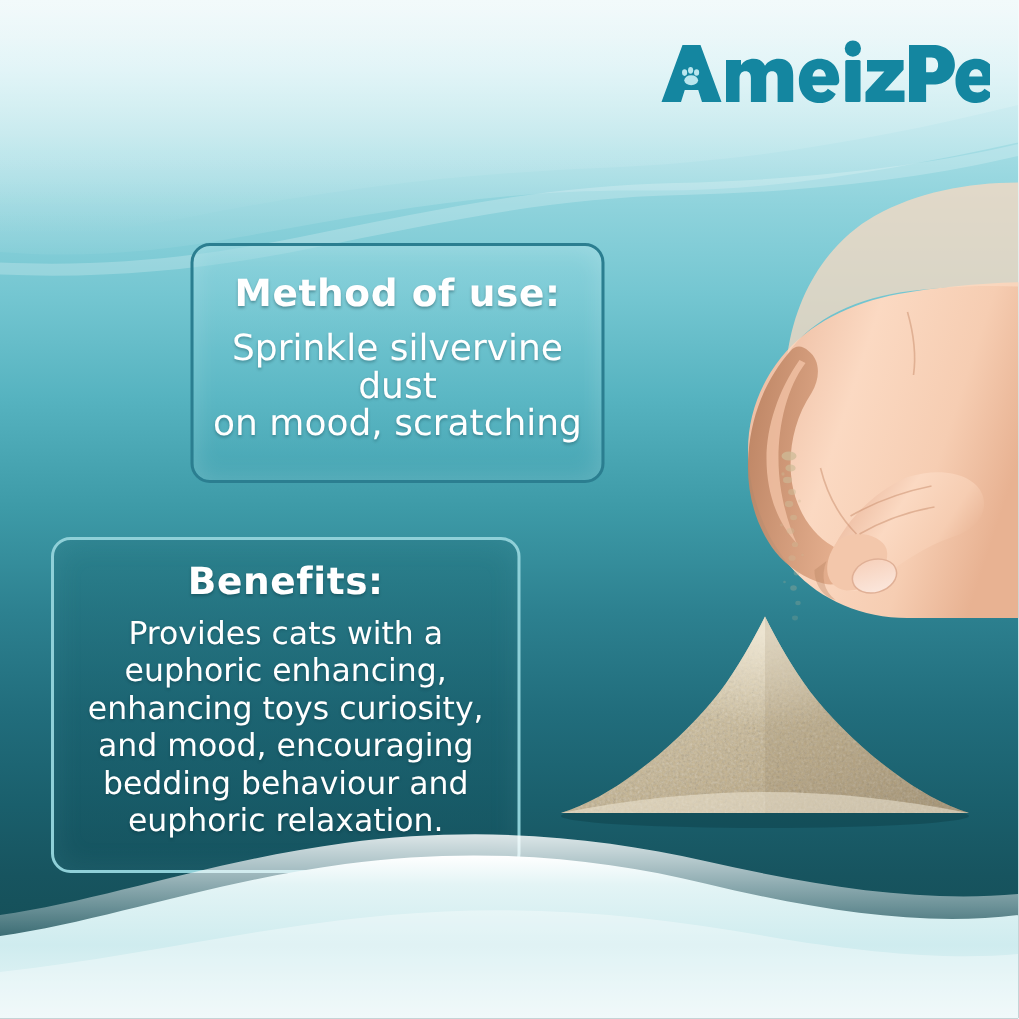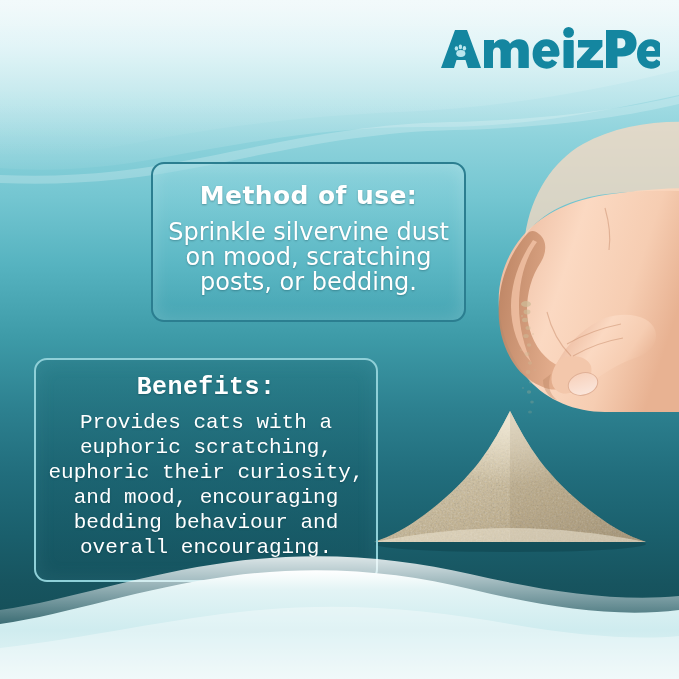--- a/index.html
+++ b/index.html
@@ -65,42 +65,40 @@
     color:#ffffff;
     text-shadow:0 1px 2px rgba(0,40,50,.35);
   }
   .card .body{
     color:#ffffff;
     text-shadow:0 1px 2px rgba(0,40,50,.3);
   }
 
   
   #card-method{
-    left:127px;top:162px;width:315px;height:160px;
+    left:127px;top:162px;width:276px;height:160px;
     border:2px solid #2b7e90;
     background:linear-gradient(180deg,
        rgba(150,216,225,.55) 0%,
        rgba(110,196,208,.48) 45%,
        rgba(72,170,185,.42) 100%);
     box-shadow:inset 0 0 18px rgba(255,255,255,.18);
-    margin-left:24px;
   }
   #card-method .title{font-size:25px;margin-top:17px;}
   #card-method .body{font-size:24px;line-height:25px;margin-top:10px;padding:0 12px;}
 
   
   #card-benefits{
-    left:34px;top:358px;width:344px;height:224px;
+    left:34px;top:358px;width:313px;height:224px;
     border:2px solid #8fd0d8;
     background:linear-gradient(180deg,
        rgba(36,118,130,.60) 0%,
        rgba(25,95,108,.62) 50%,
        rgba(20,82,94,.62) 100%);
     box-shadow:inset 0 0 20px rgba(120,200,210,.12);
-    font-family:Liberation Mono, monospace;
   }
   #card-benefits .title{font-size:25px;margin-top:13px;}
   #card-benefits .body{font-size:21px;line-height:25px;margin-top:8px;padding:0 3px;}
 
   .line{display:block;}
 </style>
 </head>
 <body>
 
 <div id="stage">
@@ -302,33 +300,32 @@
 
       <path d="M14,137 C60,128 104,123 150,123 C196,123 240,128 286,137 Z" fill="#efe7d6" opacity=".55"></path>
     </svg>
   </div>
 
   <div class="card" id="card-method">
     <div class="title">Method of use:</div>
     <div class="body">
       <span class="line">Sprinkle silvervine dust</span>
       <span class="line">on mood, scratching</span>
-      <span class="line">posts, or bedding.</span>
     </div>
   </div>
 
   <div class="card" id="card-benefits">
     <div class="title">Benefits:</div>
     <div class="body">
       <span class="line">Provides cats with a</span>
-      <span class="line">euphoric scratching,</span>
-      <span class="line">euphoric their curiosity,</span>
+      <span class="line">euphoric enhancing,</span>
+      <span class="line">enhancing toys curiosity,</span>
       <span class="line">and mood, encouraging</span>
       <span class="line">bedding behaviour and</span>
-      <span class="line">overall encouraging.</span>
+      <span class="line">euphoric relaxation.</span>
     </div>
   </div>
 
   <div class="botwaves">
     <svg viewBox="0 0 679 135" preserveAspectRatio="none">
       <defs>
         <linearGradient id="bw1" x1="0" y1="0" x2="0" y2="1">
           <stop offset="0" stop-color="#ffffff"></stop>
           <stop offset="0.18" stop-color="#e3f4f5"></stop>
           <stop offset="0.55" stop-color="#cfecef"></stop>

